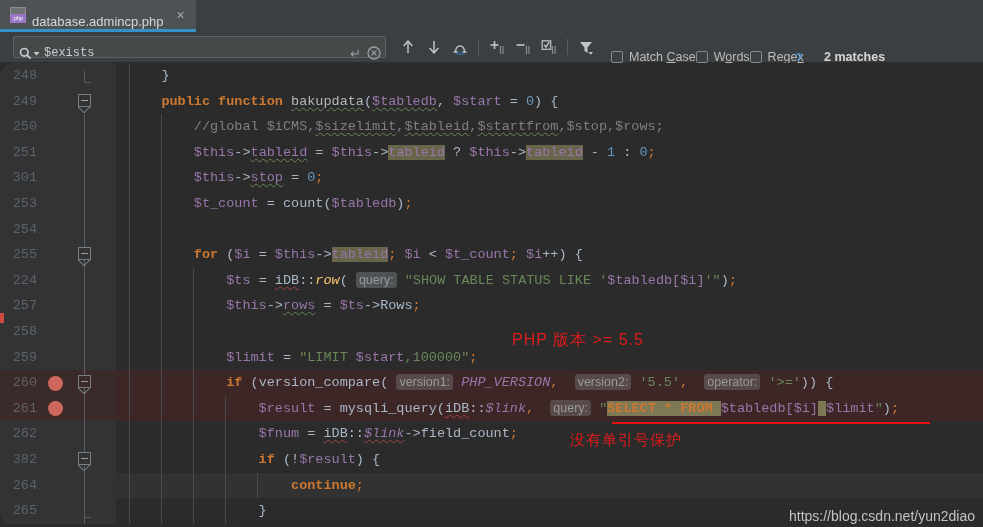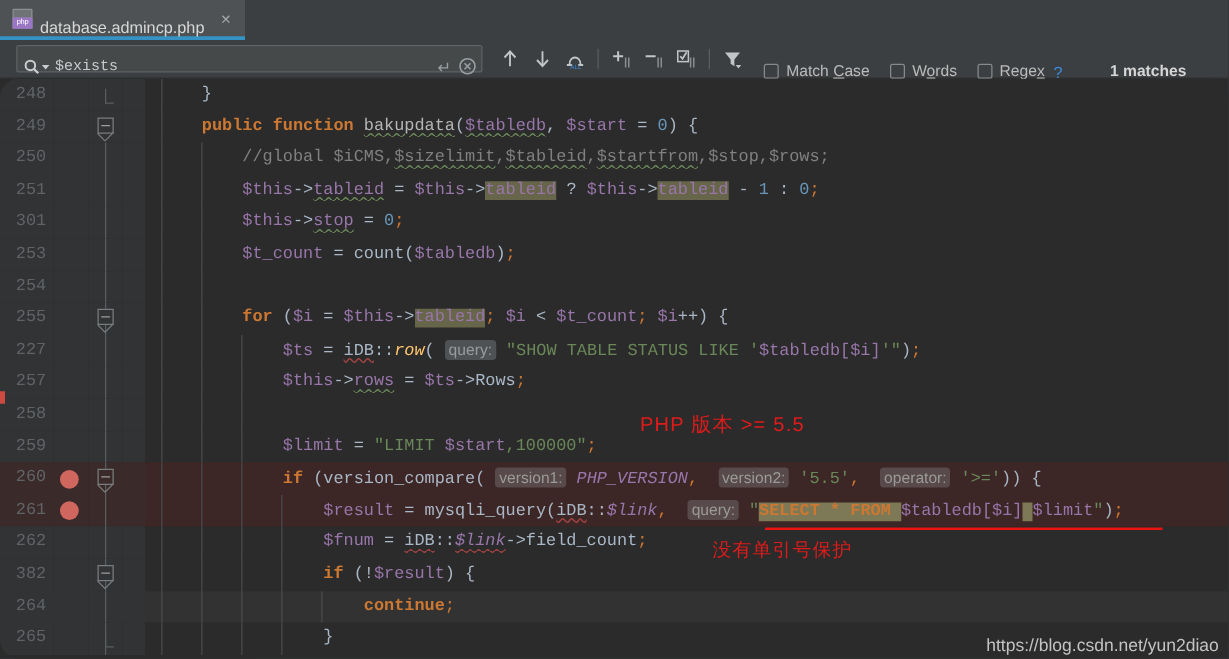--- a/index.html
+++ b/index.html
@@ -84,21 +84,21 @@
     display: flex; align-items: center; justify-content: center;
     flex: none; cursor: default;
   }
   .enter-icon { color: #9a9fa2; font-size: 13px; padding: 0 4px; }
   .clear-icon { width: 14px; height: 14px; margin-left: 2px; }
 
   .tool-icons { display: flex; align-items: center; margin-left: 9px; gap: 0; }
   .tool-icons .icon-btn { width: 26px; height: 24px; }
   .vsep { width: 1px; height: 16px; background: #5a5d5f; margin: 0 5px; }
 
-  .checks { display: flex; align-items: center; margin-left: 12px; gap: 16px; margin-top: 20px; }
+  .checks { display: flex; align-items: center; margin-left: 12px; gap: 0; margin-top: 20px; }
   .chk { display: flex; align-items: center; gap: 6px; cursor: default; }
   .chk-box {
     width: 12px; height: 12px; flex: none;
     border: 1px solid #878a8c; border-radius: 2px; background: #3c3f41;
   }
   .chk-label {
     color: #bbbbbb; font-size: 12.5px;
     font-family: "Liberation Sans", sans-serif; white-space: nowrap;
   }
   .chk-label u { text-decoration: underline; }
@@ -371,21 +371,21 @@
       </span>
       <span class="chk">
         <span class="chk-box"></span>
         <span class="chk-label">W<u>o</u>rds</span>
       </span>
       <span class="chk">
         <span class="chk-box"></span>
         <span class="chk-label">Rege<u>x</u></span>
       </span>
       <span class="help-q">?</span>
-      <span class="matches">1 matches</span>
+      <span class="matches">2 matches</span>
     </div>
   </div>
 
   <div class="editor">
 
     <div class="row">
       <span class="gutter-num">248</span>
       <span class="gutter-bp"></span>
       <span class="gutter-fold">
         <span class="fold-end"></span>
@@ -464,21 +464,21 @@
       <span class="gutter-fold">
         <span class="fold-line"></span>
         <span class="fold-box"></span>
         <span class="fold-arrow"></span>
       </span>
       <span class="gutter-pad"></span>
       <span class="code"><span class="iguide" style="left:13px"></span><span class="iguide" style="left:45px"></span><span class="kw">&nbsp;&nbsp;&nbsp;&nbsp;&nbsp;&nbsp;&nbsp;&nbsp;for </span><span class="plain">(</span><span class="var">$i</span><span class="plain"> = </span><span class="var">$this</span><span class="plain">-&gt;</span><span class="occ">tableid</span><span class="semi">;</span><span class="plain"> </span><span class="var">$i</span><span class="plain"> &lt; </span><span class="var">$t_count</span><span class="semi">;</span><span class="plain"> </span><span class="var">$i</span><span class="plain">++) {</span></span>
     </div>
 
     <div class="row">
-      <span class="gutter-num">227</span>
+      <span class="gutter-num">224</span>
       <span class="gutter-bp"></span>
       <span class="gutter-fold">
           <span class="fold-line"></span>
         </span>
       <span class="gutter-pad"></span>
       <span class="code"><span class="iguide" style="left:13px"></span><span class="iguide" style="left:45px"></span><span class="iguide" style="left:77px"></span><span class="var">&nbsp;&nbsp;&nbsp;&nbsp;&nbsp;&nbsp;&nbsp;&nbsp;&nbsp;&nbsp;&nbsp;&nbsp;$ts</span><span class="plain"> = </span><span class="plain sqr">iDB</span><span class="plain">::</span><span class="fn" style="font-style:italic">row</span><span class="plain">(</span> <span class="phint">query:</span><span class="str">&nbsp;"SHOW TABLE STATUS LIKE '</span><span class="var">$tabledb[$i]</span><span class="str">'"</span><span class="plain">)</span><span class="semi">;</span></span>
     </div>
 
     <div class="row">
       <span class="gutter-num">257</span>

